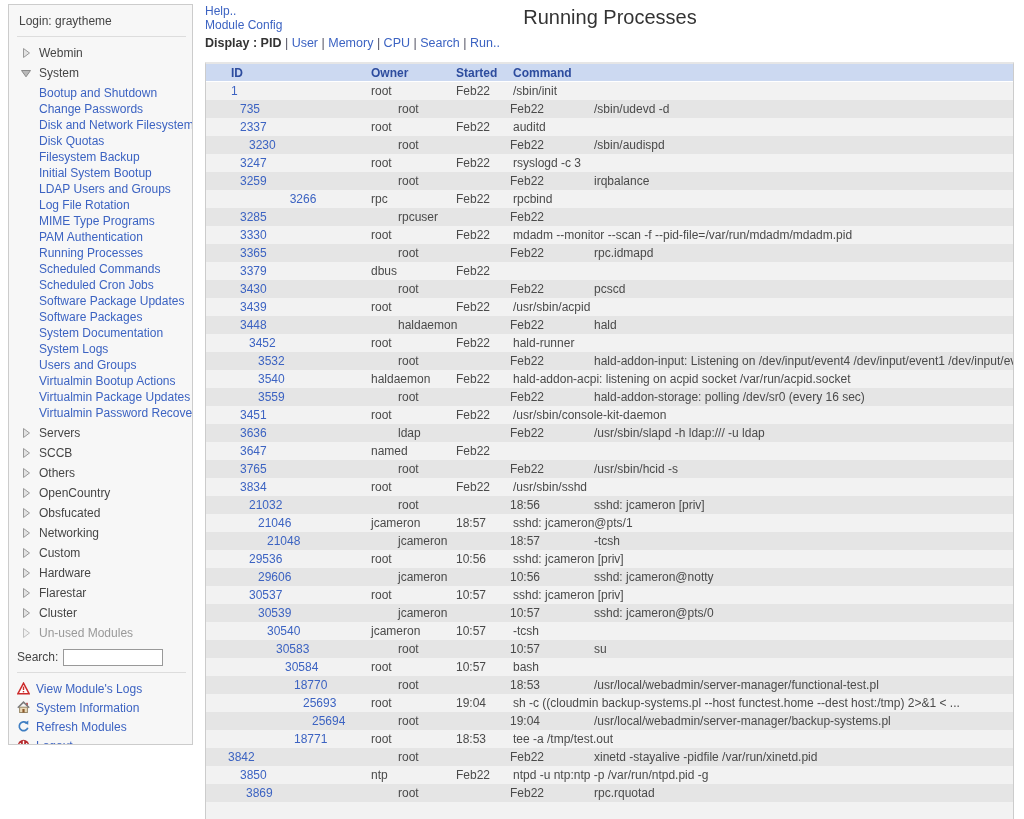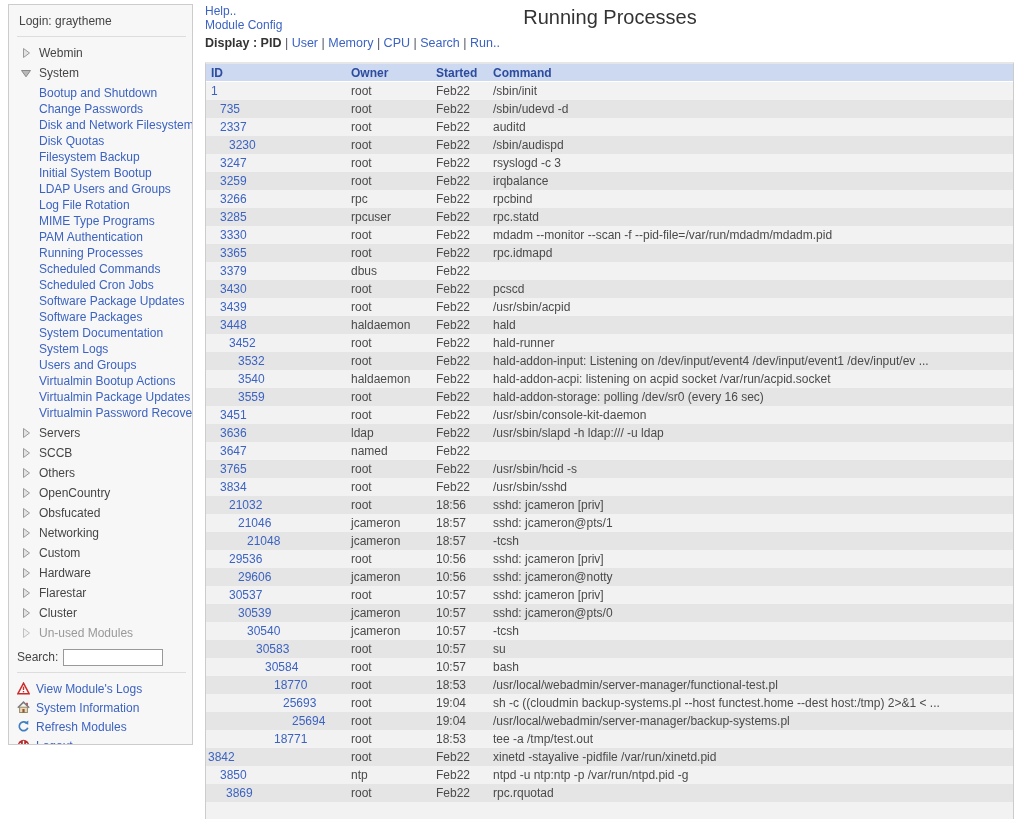--- a/index.html
+++ b/index.html
@@ -39,22 +39,22 @@
   .display-bar .blabel,.display-bar .bcurrent{font-weight:bold;color:#333;}
   .display-bar .sep{color:#556;}
   .display-bar a{color:var(--link);text-decoration:none;cursor:pointer;}
 
   
   .proc-table{position:absolute;left:0;top:58px;width:809px;font-size:12px;
     border-left:1px solid #ccc;border-right:1px solid #ccc;border-top:2px solid #e6e6e6;}
   .pheader{display:flex;height:18px;line-height:18px;background:var(--table-header-bg);
     color:var(--table-header-text);font-weight:bold;border-bottom:1px solid #fff;}
   .prow{display:flex;height:18px;line-height:18px;color:#4a4a4a;}
-  .prow.even{background:var(--row-light);} .prow.odd{background:var(--row-dark);}
-  .c-id{width:140px;padding-left:5px;overflow:hidden;white-space:nowrap;}
+  .prow.even{background:var(--row-light);} .prow.odd{background:var(--row-dark);gap:27px;}
+  .c-id{width:140px;padding-left:5px;overflow:hidden;white-space:nowrap;margin-left:20px;}
   .c-owner{width:85px;padding-left:5px;white-space:nowrap;}
   .c-started{width:57px;padding-left:5px;white-space:nowrap;}
   .c-cmd{flex:1;padding-left:5px;overflow:hidden;white-space:nowrap;}
   .c-id a{color:var(--link);text-decoration:none;cursor:pointer;}
 </style>
 </head>
 <body>
 
 <div id="screen">
 
@@ -286,30 +286,29 @@
           <div class="c-started">Feb22</div>
           <div class="c-cmd">rsyslogd -c 3</div>
         </div>
         <div class="prow odd">
           <div class="c-id" style="padding-left: 14px;"><a>3259</a></div>
           <div class="c-owner">root</div>
           <div class="c-started">Feb22</div>
           <div class="c-cmd">irqbalance</div>
         </div>
         <div class="prow even">
-          <div class="c-id" style="padding-left: 14px;"><a>3266</a></div>
+          <div class="c-id" style="padding-left: 14px; text-align: center;"><a>3266</a></div>
           <div class="c-owner">rpc</div>
           <div class="c-started">Feb22</div>
           <div class="c-cmd">rpcbind</div>
         </div>
         <div class="prow odd">
           <div class="c-id" style="padding-left: 14px;"><a>3285</a></div>
           <div class="c-owner">rpcuser</div>
           <div class="c-started">Feb22</div>
-          <div class="c-cmd">rpc.statd</div>
         </div>
         <div class="prow even">
           <div class="c-id" style="padding-left: 14px;"><a>3330</a></div>
           <div class="c-owner">root</div>
           <div class="c-started">Feb22</div>
           <div class="c-cmd">mdadm --monitor --scan -f --pid-file=/var/run/mdadm/mdadm.pid</div>
         </div>
         <div class="prow odd">
           <div class="c-id" style="padding-left: 14px;"><a>3365</a></div>
           <div class="c-owner">root</div>

